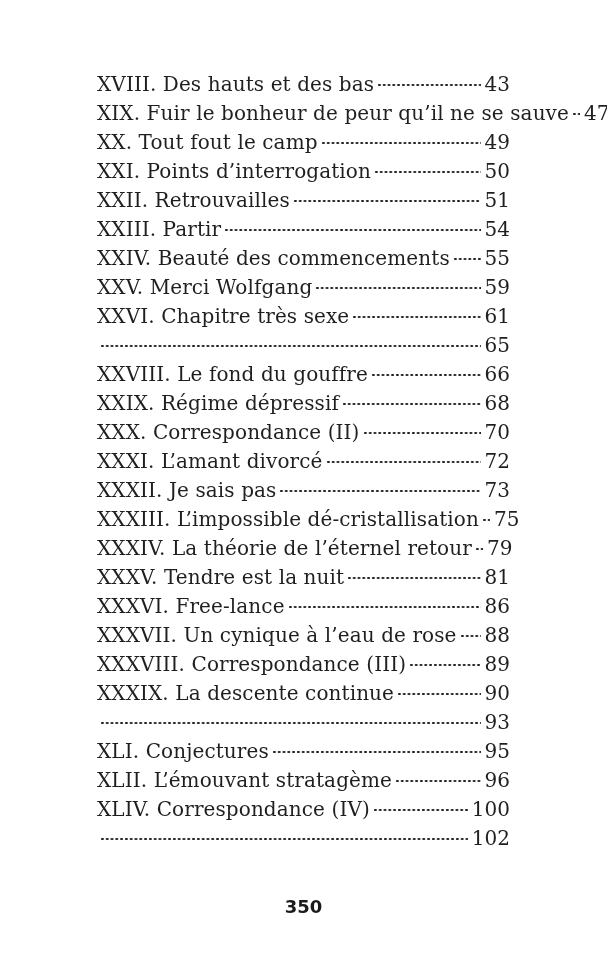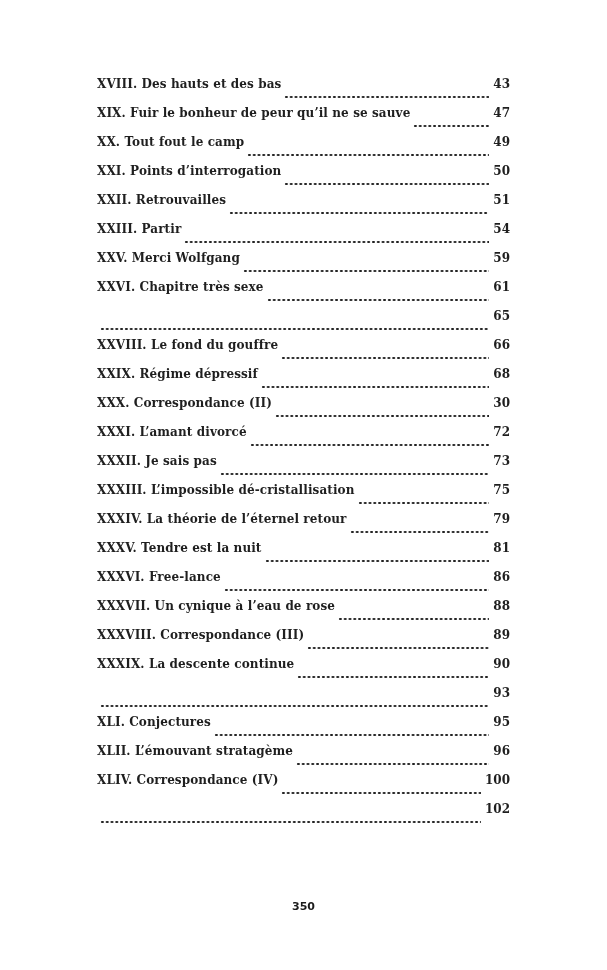--- a/index.html
+++ b/index.html
@@ -23,26 +23,25 @@
     background: var(--paper);
   }
   .toc {
     position: absolute;
     top: 70px;
     left: 97px;
     right: 97px;
   }
   .toc-row {
     display: flex;
-    align-items: flex-end;
+    align-items: center;
     height: 29px;
     line-height: 29px;
-    font-size: 12px;
+    font-size: 20px;
     white-space: nowrap;
-    font-weight: bold;
   }
   .toc-title {
     flex: 0 0 auto;
     letter-spacing: 0.1px;
   }
   .toc-dots {
     flex: 1 1 auto;
     min-width: 8px;
     height: 4px;
     margin: 0 2px 0 3px;
@@ -56,21 +55,21 @@
     padding-left: 2px;
   }
   .folio {
     position: absolute;
     top: 898px;
     left: 97px;
     right: 97px;
     text-align: center;
     font-family: "DejaVu Sans", "Liberation Sans", sans-serif;
     font-weight: bold;
-    font-size: 11px;
+    font-size: 18px;
     line-height: 18px;
     color: #1b1b1b;
   }
 </style>
 </head>
 <body>
 
 <div class="page">
 
   <div class="toc">
@@ -98,20 +97,25 @@
     <span class="toc-title">XXII. Retrouvailles</span>
     <span class="toc-dots"></span>
     <span class="toc-page">51</span>
   </div>
       <div class="toc-row">
     <span class="toc-title">XXIII. Partir</span>
     <span class="toc-dots"></span>
     <span class="toc-page">54</span>
   </div>
       <div class="toc-row">
+    <span class="toc-title">XXIV. Beauté des commencements</span>
+    <span class="toc-dots"></span>
+    <span class="toc-page">55</span>
+  </div>
+      <div class="toc-row">
     <span class="toc-title">XXV. Merci Wolfgang</span>
     <span class="toc-dots"></span>
     <span class="toc-page">59</span>
   </div>
       <div class="toc-row">
     <span class="toc-title">XXVI. Chapitre très sexe</span>
     <span class="toc-dots"></span>
     <span class="toc-page">61</span>
   </div>
       <div class="toc-row">
@@ -124,21 +128,21 @@
     <span class="toc-page">66</span>
   </div>
       <div class="toc-row">
     <span class="toc-title">XXIX. Régime dépressif</span>
     <span class="toc-dots"></span>
     <span class="toc-page">68</span>
   </div>
       <div class="toc-row">
     <span class="toc-title">XXX. Correspondance (II)</span>
     <span class="toc-dots"></span>
-    <span class="toc-page">30</span>
+    <span class="toc-page">70</span>
   </div>
       <div class="toc-row">
     <span class="toc-title">XXXI. L’amant divorcé</span>
     <span class="toc-dots"></span>
     <span class="toc-page">72</span>
   </div>
       <div class="toc-row">
     <span class="toc-title">XXXII. Je sais pas</span>
     <span class="toc-dots"></span>
     <span class="toc-page">73</span>

